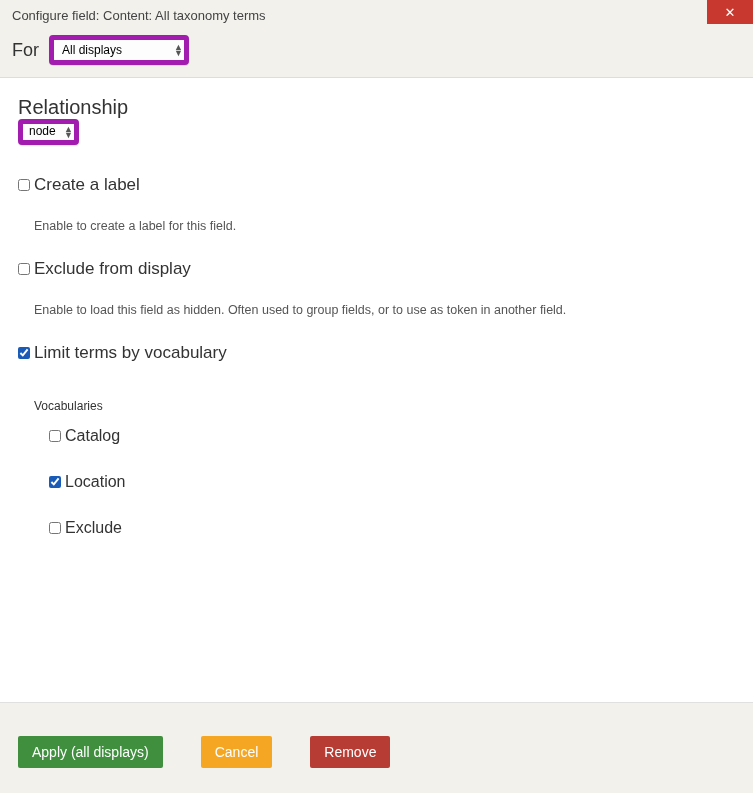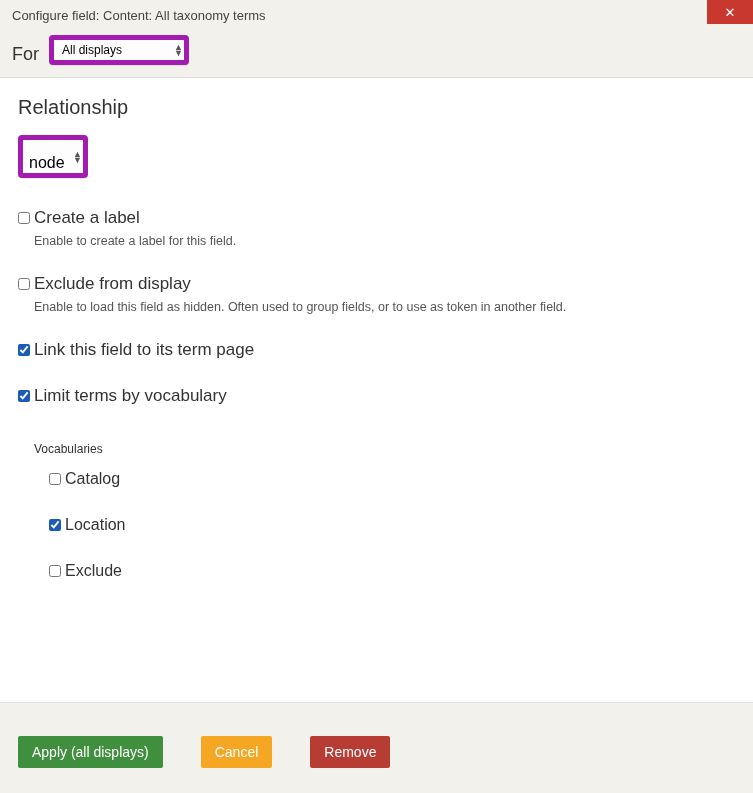--- a/index.html
+++ b/index.html
@@ -34,21 +34,21 @@
       background: #c9382e;
       color: #fff;
       display: flex;
       align-items: center;
       justify-content: center;
       cursor: pointer;
       font-size: 13px;
     }
     .for-row {
       display: flex;
-      align-items: flex-end;
+      align-items: center;
       gap: 10px;
     }
     .for-label {
       font-size: 18px;
       color: #333;
       font-weight: 400;
     }
     .select-wrap {
       position: relative;
       display: inline-block;
@@ -96,28 +96,27 @@
     }
     .content-area::-webkit-scrollbar-button {
       display: block;
       height: 14px;
       background: #f0f0f0;
     }
     .section-heading {
       font-size: 20px;
       font-weight: 400;
       color: #333;
-      margin-bottom: 16px;
     }
     .sm-select {
       margin-bottom: 30px;
     }
     .sm-select select {
-      padding: 14px 18px 2px 6px;
-      font-size: 16px;
+      padding: 0 18px 2px 6px;
+      font-size: 12px;
     }
     .option-block {
       margin-bottom: 26px;
     }
     .check-row {
       display: flex;
       align-items: center;
       gap: 4px;
     }
     .check-row input[type="checkbox"] {
@@ -127,21 +126,21 @@
       accent-color: #1a5bb8;
     }
     .check-label {
       font-size: 17px;
       color: #333;
       cursor: pointer;
     }
     .help-text {
       font-size: 12.5px;
       color: #555;
-      margin-top: 6px;
+      margin-top: 24px;
       margin-left: 16px;
     }
     .vocab-section {
       margin-left: 16px;
       margin-top: 36px;
     }
     .vocab-heading {
       font-size: 12px;
       font-weight: 400;
       color: #333;
@@ -232,26 +231,20 @@
   </div>
 
   <div class="option-block">
     <label class="check-row">
       <input type="checkbox" style="">
       <span class="check-label">Exclude from display</span>
     </label>
     <div class="help-text">Enable to load this field as hidden. Often used to group fields, or to use as token in another field.</div>
   </div>
 
-  <div class="option-block">
-    <label class="check-row">
-      <input type="checkbox" checked="" style="">
-      <span class="check-label">Link this field to its term page</span>
-    </label>
-  </div>
 
   <div class="option-block">
     <label class="check-row">
       <input type="checkbox" checked="" style="">
       <span class="check-label">Limit terms by vocabulary</span>
     </label>
   </div>
 
   <div class="vocab-section">
     <div class="vocab-heading">Vocabularies</div>

